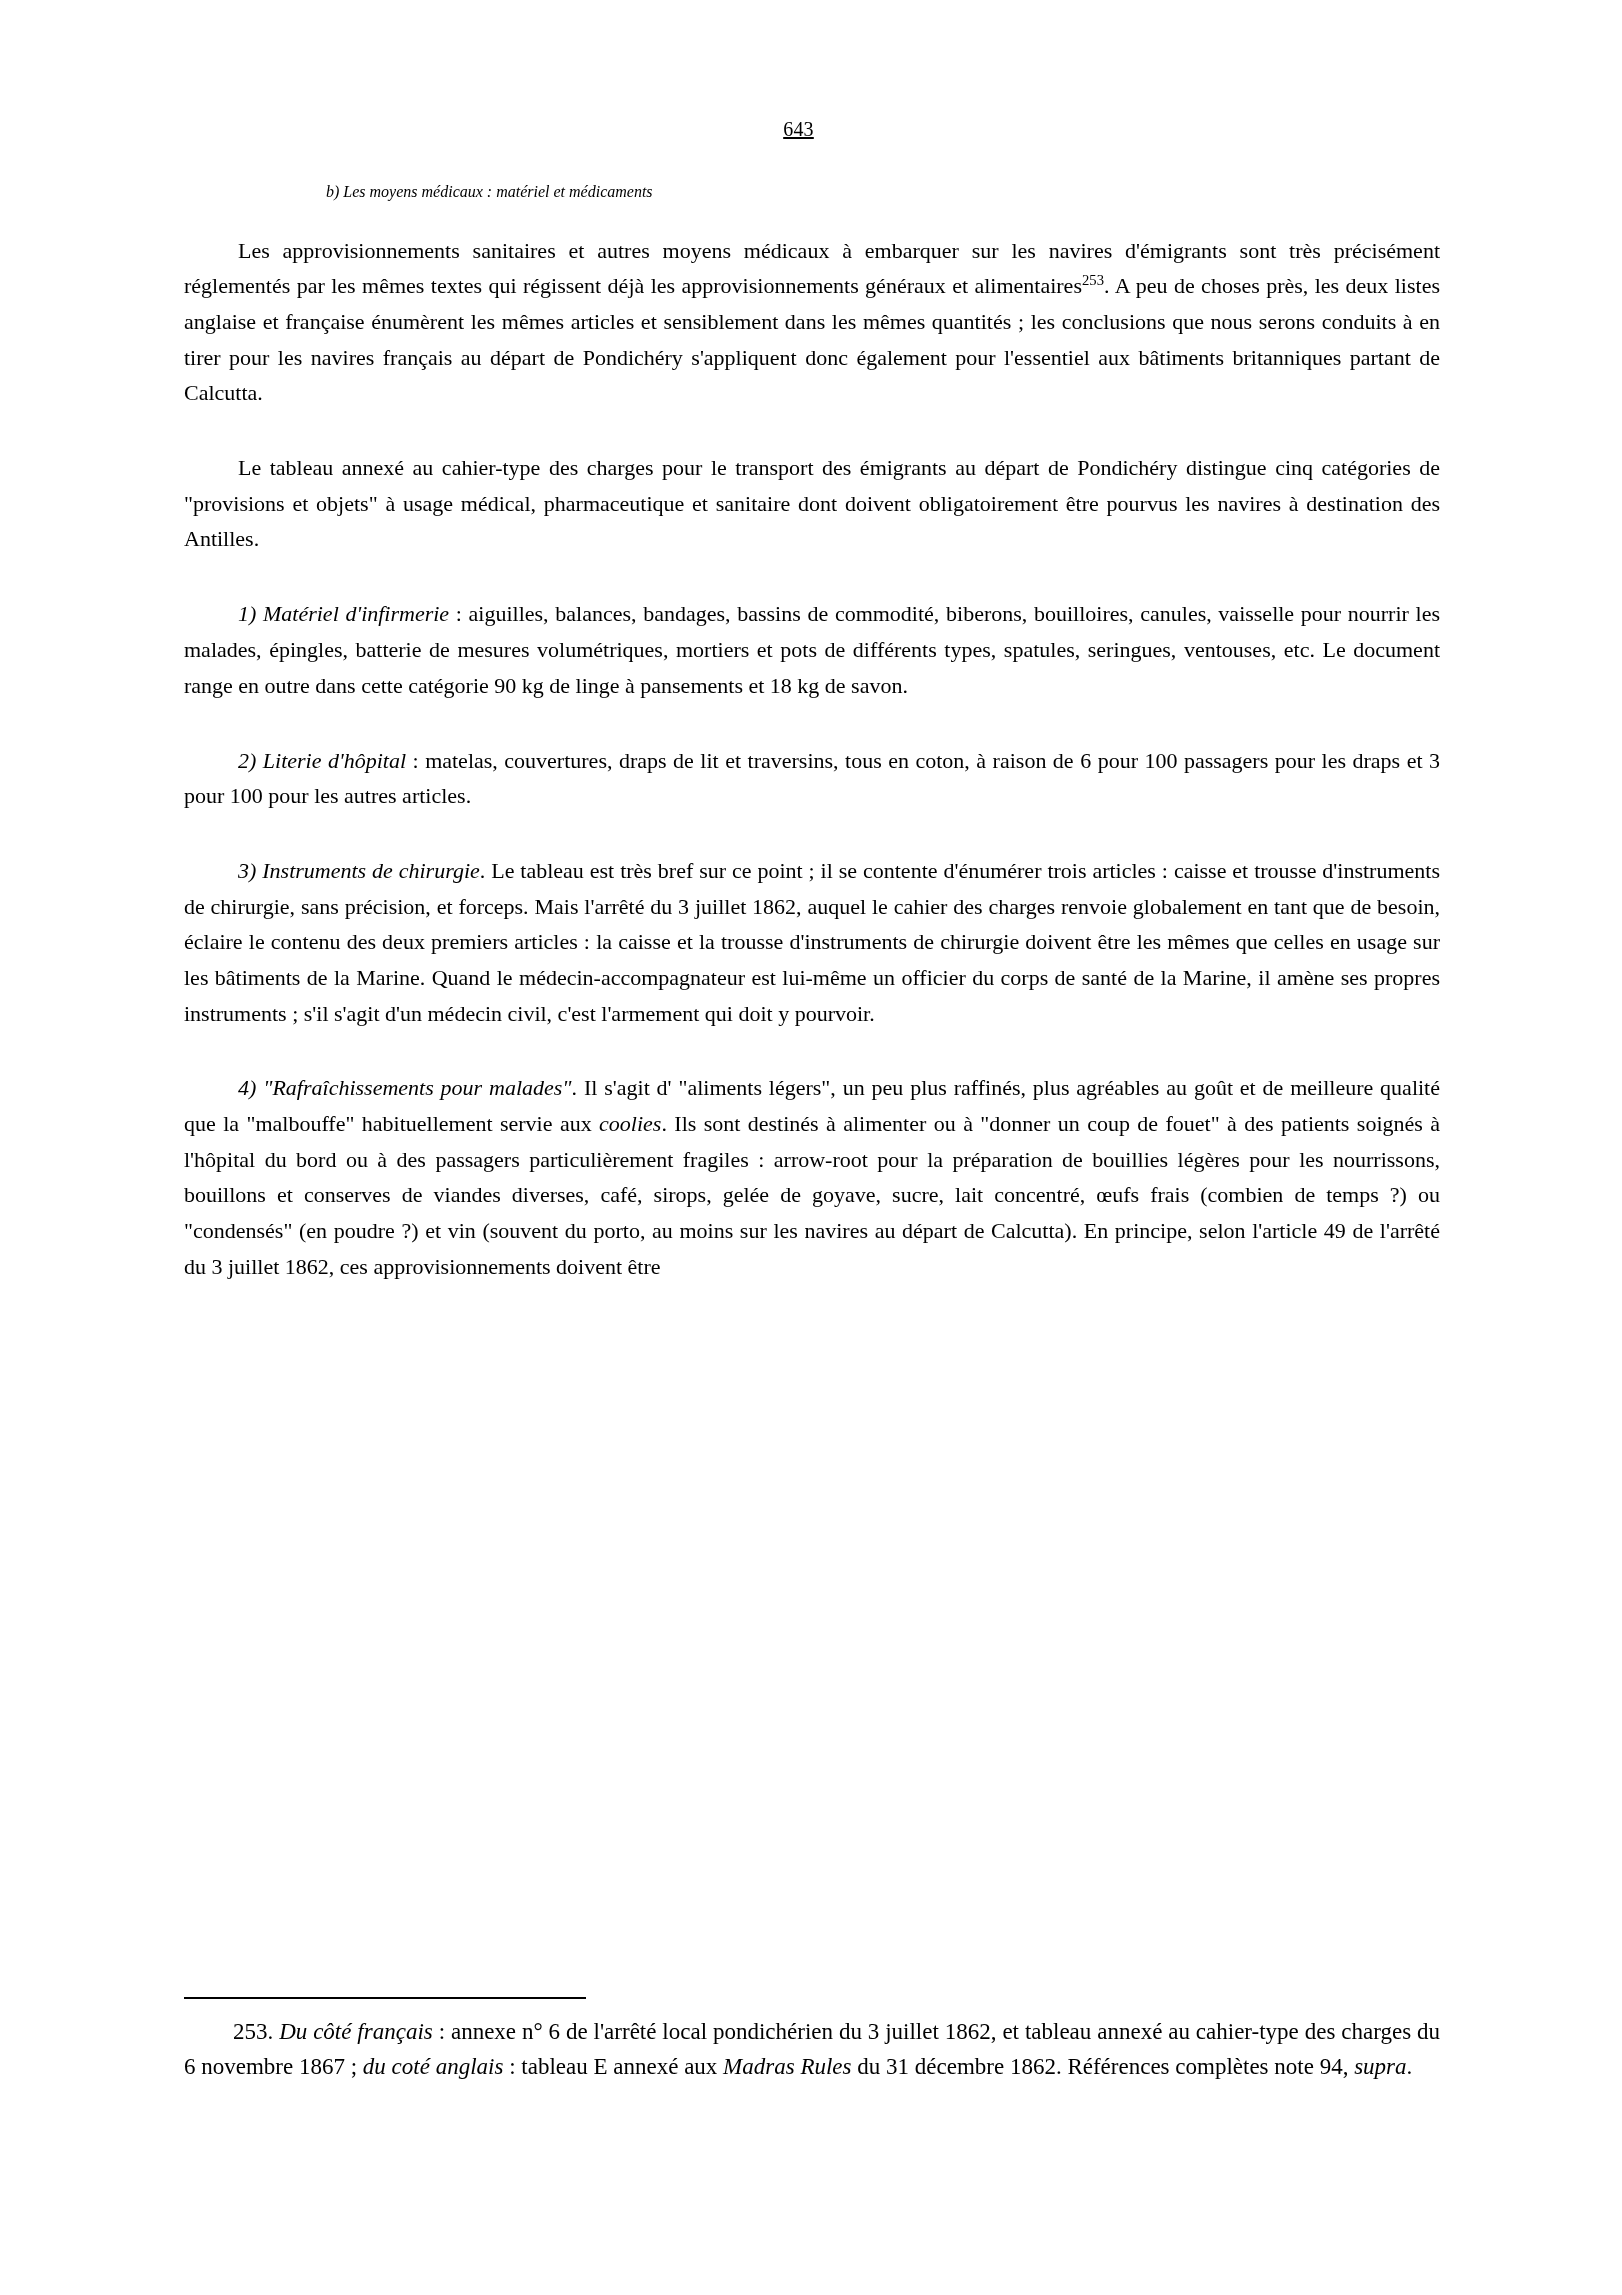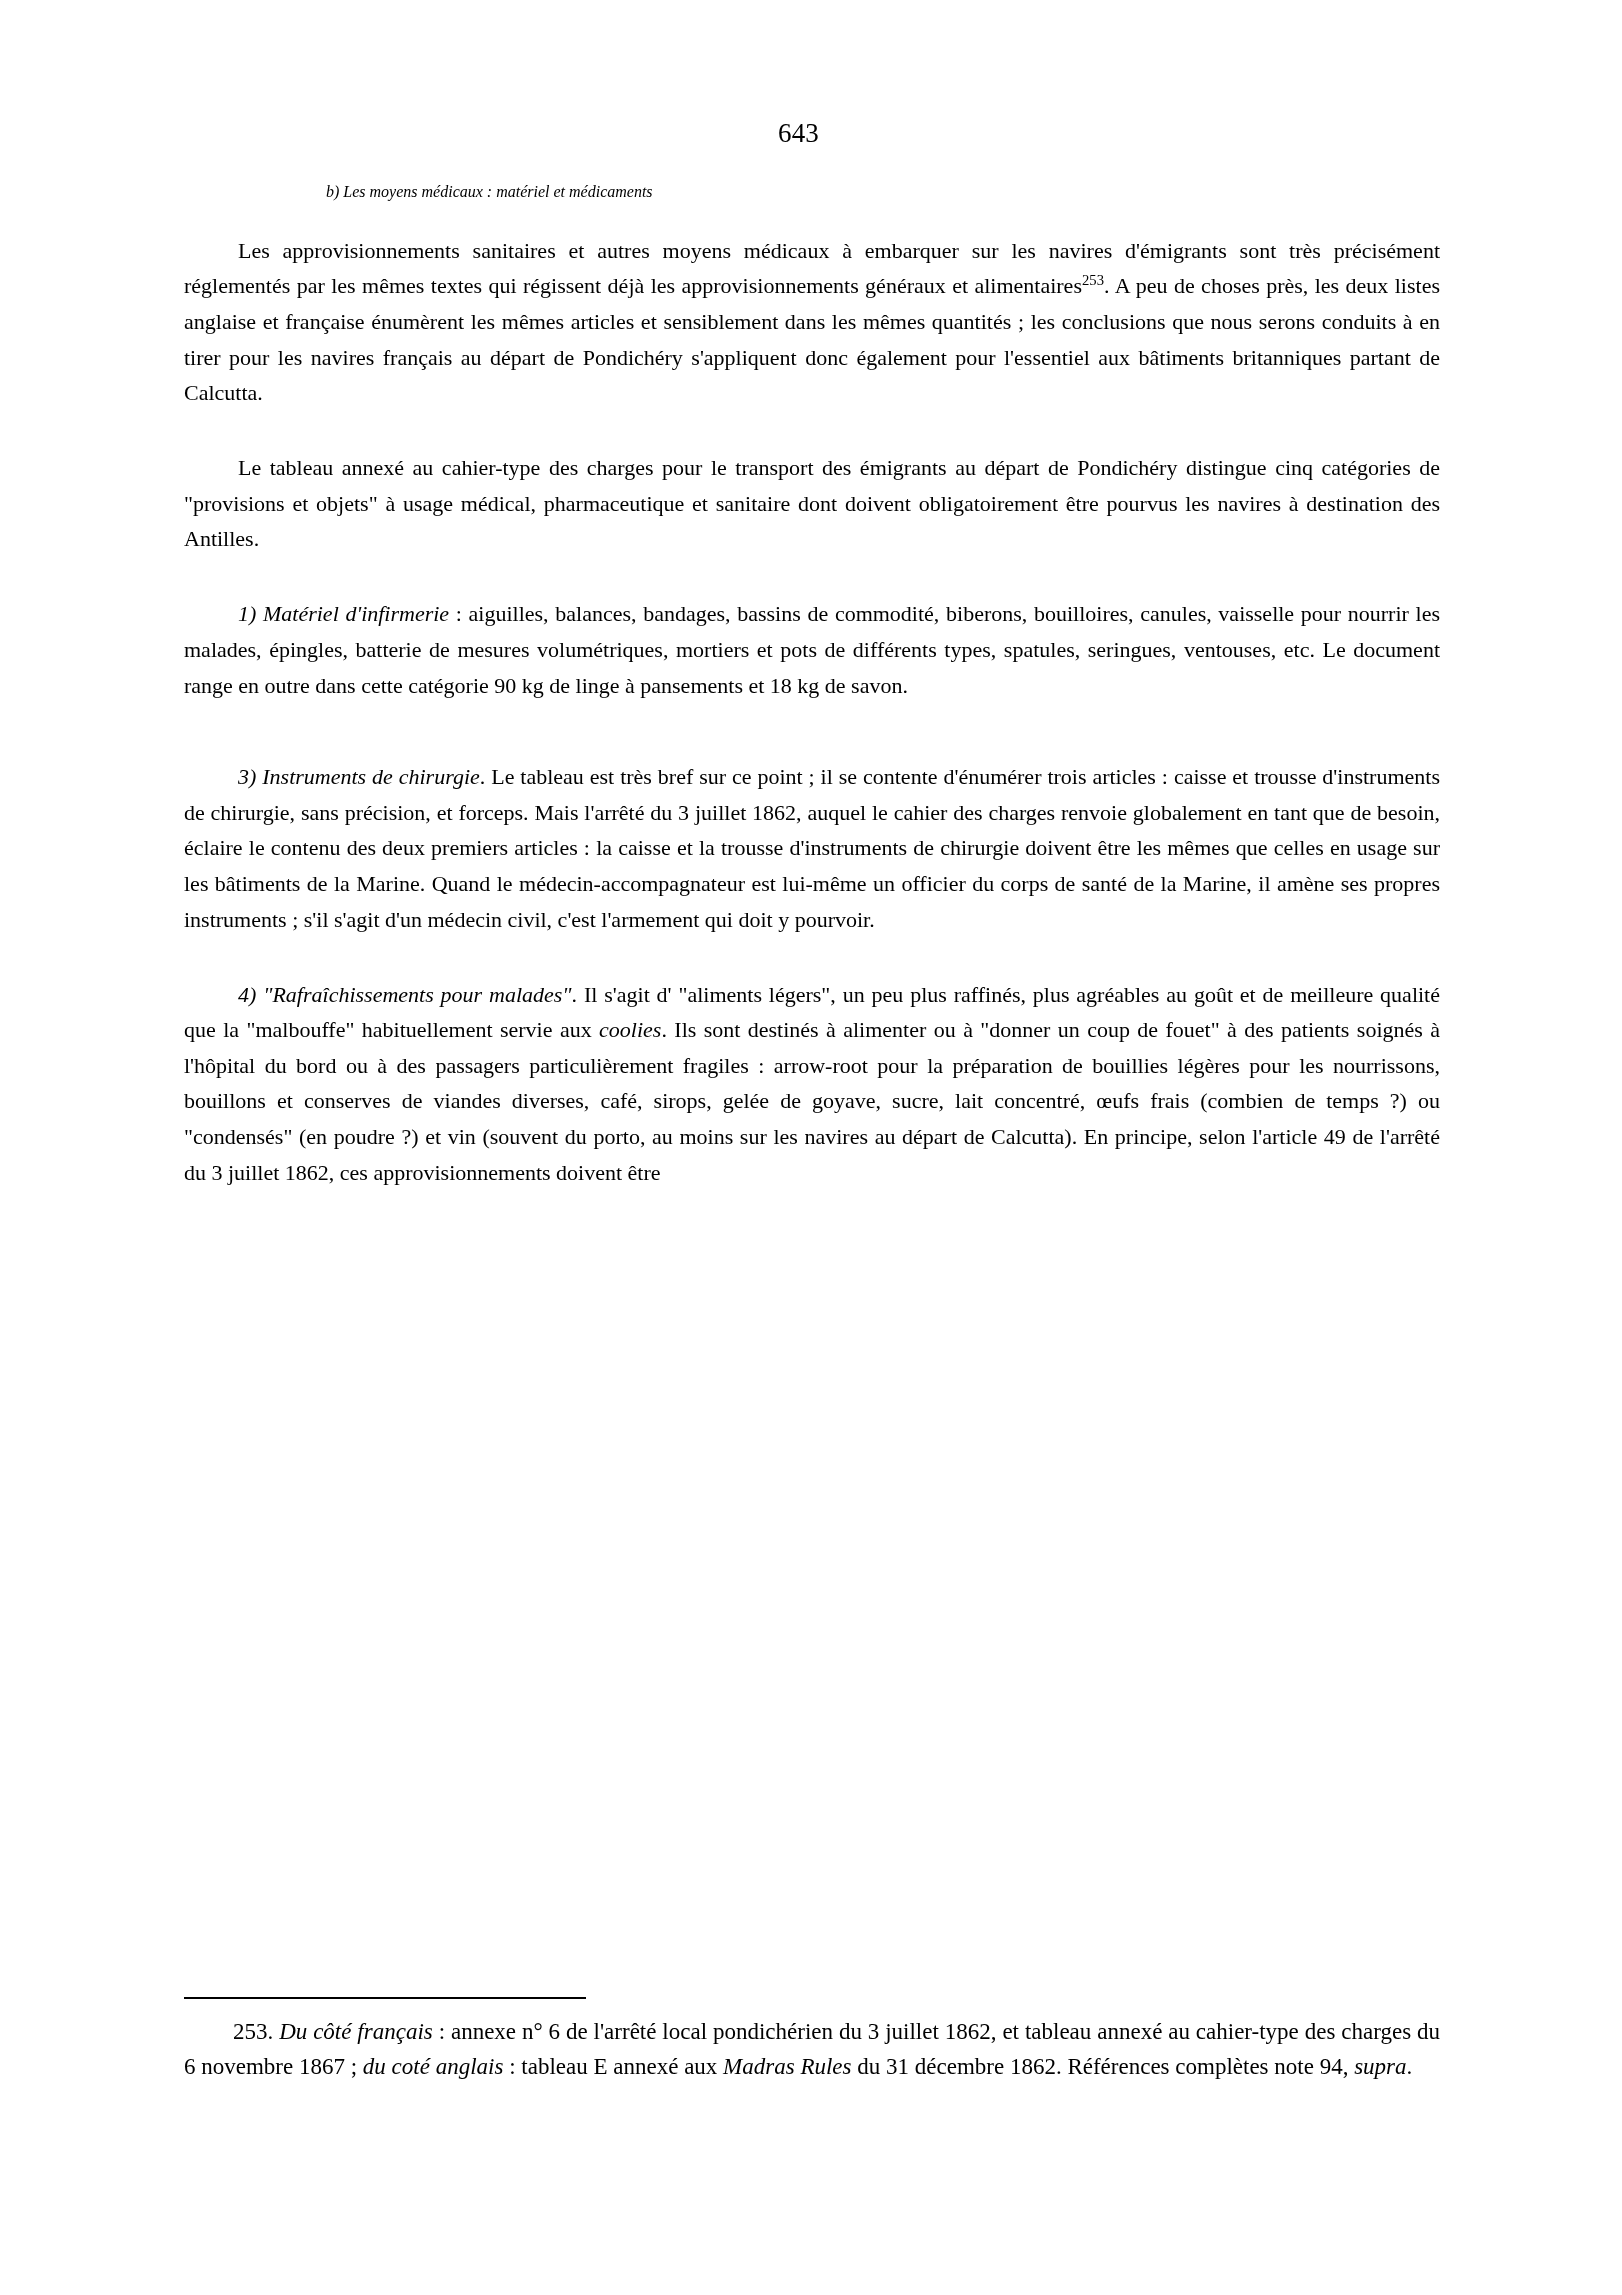--- a/index.html
+++ b/index.html
@@ -20,22 +20,23 @@
     height: 2295px;
     box-sizing: border-box;
     padding: 0;
   }
   .page-number {
     position: absolute;
     top: 118px;
     left: 0;
     width: 1597px;
     text-align: center;
-    font-size: 27px;
+    font-size: 20px;
     letter-spacing: 0.2px;
+    text-decoration: underline;
   }
   .content {
     position: absolute;
     top: 182px;
     left: 184px;
     width: 1256px;
   }
   .subheading {
     font-style: italic;
     font-size: 16px;
@@ -111,20 +112,23 @@
     </p>
 
     <div class="gap"></div>
 
     <p class="body">
       <span class="indent-space"></span><span class="it">1) Matériel d'infirmerie</span><span> : aiguilles, balances, bandages, bassins de commodité, biberons, bouilloires, canules, vaisselle pour nourrir les malades, épingles, batterie de mesures volumétriques, mortiers et pots de différents types, spatules, seringues, ventouses, etc. Le document range en outre dans cette catégorie 90 kg de linge à pansements et 18 kg de savon.</span>
     </p>
 
     <div class="gap"></div>
 
+    <p class="body">
+      <span class="indent-space"></span><span class="it">2) Literie d'hôpital</span><span> : matelas, couvertures, draps de lit et traversins, tous en coton, à raison de 6 pour 100 passagers pour les draps et 3 pour 100 pour les autres articles.</span>
+    </p>
 
     <div class="gap"></div>
 
     <p class="body">
       <span class="indent-space"></span><span class="it">3) Instruments de chirurgie</span><span>. Le tableau est très bref sur ce point ; il se contente d'énumérer trois articles : caisse et trousse d'instruments de chirurgie, sans précision, et forceps. Mais l'arrêté du 3 juillet 1862, auquel le cahier des charges renvoie globalement en tant que de besoin, éclaire le contenu des deux premiers articles : la caisse et la trousse d'instruments de  chirurgie doivent être les mêmes que celles en usage sur les bâtiments de la Marine. Quand le médecin-accompagnateur est lui-même un officier du corps de santé de la Marine, il amène ses propres instruments ; s'il s'agit d'un médecin civil, c'est l'armement qui doit y pourvoir.</span>
     </p>
 
     <div class="gap"></div>
 
     <p class="body">

